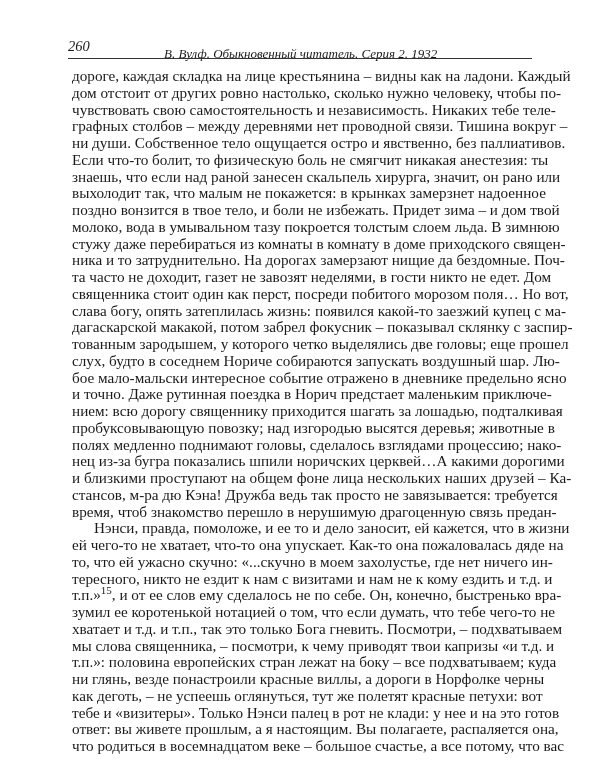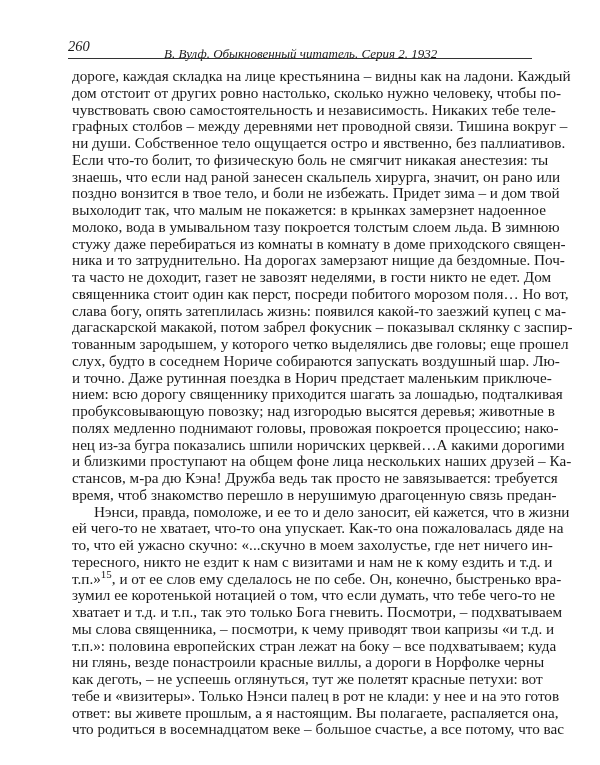--- a/index.html
+++ b/index.html
@@ -26,35 +26,36 @@
 <div class="rule"></div>
 
 <div class="body-text">
   <span class="line">дороге, каждая складка на лице крестьянина – видны как на ладони. Каждый</span>
   <span class="line">дом отстоит от других ровно настолько, сколько нужно человеку, чтобы по-</span>
   <span class="line">чувствовать свою самостоятельность и независимость. Никаких тебе теле-</span>
   <span class="line">графных столбов – между деревнями нет проводной связи. Тишина вокруг –</span>
   <span class="line">ни души. Собственное тело ощущается остро и явственно, без паллиативов.</span>
   <span class="line">Если что-то болит, то физическую боль не смягчит никакая анестезия: ты</span>
   <span class="line">знаешь, что если над раной занесен скальпель хирурга, значит, он рано или</span>
+  <span class="line">выхолодит так, что малым не покажется: в крынках замерзнет надоенное</span>
   <span class="line">поздно вонзится в твое тело, и боли не избежать. Придет зима – и дом твой</span>
-  <span class="line">выхолодит так, что малым не покажется: в крынках замерзнет надоенное</span>
   <span class="line">молоко, вода в умывальном тазу покроется толстым слоем льда. В зимнюю</span>
   <span class="line">стужу даже перебираться из комнаты в комнату в доме приходского священ-</span>
   <span class="line">ника и то затруднительно. На дорогах замерзают нищие да бездомные. Поч-</span>
   <span class="line">та часто не доходит, газет не завозят неделями, в гости никто не едет. Дом</span>
   <span class="line">священника стоит один как перст, посреди побитого морозом поля… Но вот,</span>
   <span class="line">слава богу, опять затеплилась жизнь: появился какой-то заезжий купец с ма-</span>
   <span class="line">дагаскарской макакой, потом забрел фокусник – показывал склянку с заспир-</span>
   <span class="line">тованным зародышем, у которого четко выделялись две головы; еще прошел</span>
   <span class="line">слух, будто в соседнем Нориче собираются запускать воздушный шар. Лю-</span>
+  <span class="line">бое мало-мальски интересное событие отражено в дневнике предельно ясно</span>
   <span class="line">и точно. Даже рутинная поездка в Норич предстает маленьким приключе-</span>
   <span class="line">нием: всю дорогу священнику приходится шагать за лошадью, подталкивая</span>
   <span class="line">пробуксовывающую повозку; над изгородью высятся деревья; животные в</span>
-  <span class="line">полях медленно поднимают головы, провожая покроется процессию; нако-</span>
+  <span class="line">полях медленно поднимают головы, сделалось взглядами процессию; нако-</span>
   <span class="line">нец из-за бугра показались шпили норичских церквей…А какими дорогими</span>
   <span class="line">и близкими проступают на общем фоне лица нескольких наших друзей – Ка-</span>
   <span class="line">стансов, м-ра дю Кэна! Дружба ведь так просто не завязывается: требуется</span>
   <span class="line">время, чтоб знакомство перешло в нерушимую драгоценную связь предан-</span>
   <span class="line indent">Нэнси, правда, помоложе, и ее то и дело заносит, ей кажется, что в жизни</span>
   <span class="line">ей чего-то не хватает, что-то она упускает. Как-то она пожаловалась дяде на</span>
   <span class="line">то, что ей ужасно скучно: «...скучно в моем захолустье, где нет ничего ин-</span>
   <span class="line">тересного, никто не ездит к нам с визитами и нам не к кому ездить и т.д. и</span>
   <span class="line"><span>т.п.»</span><sup>15</sup><span>, и от ее слов ему сделалось не по себе. Он, конечно, быстренько вра-</span></span>
   <span class="line">зумил ее коротенькой нотацией о том, что если думать, что тебе чего-то не</span>

